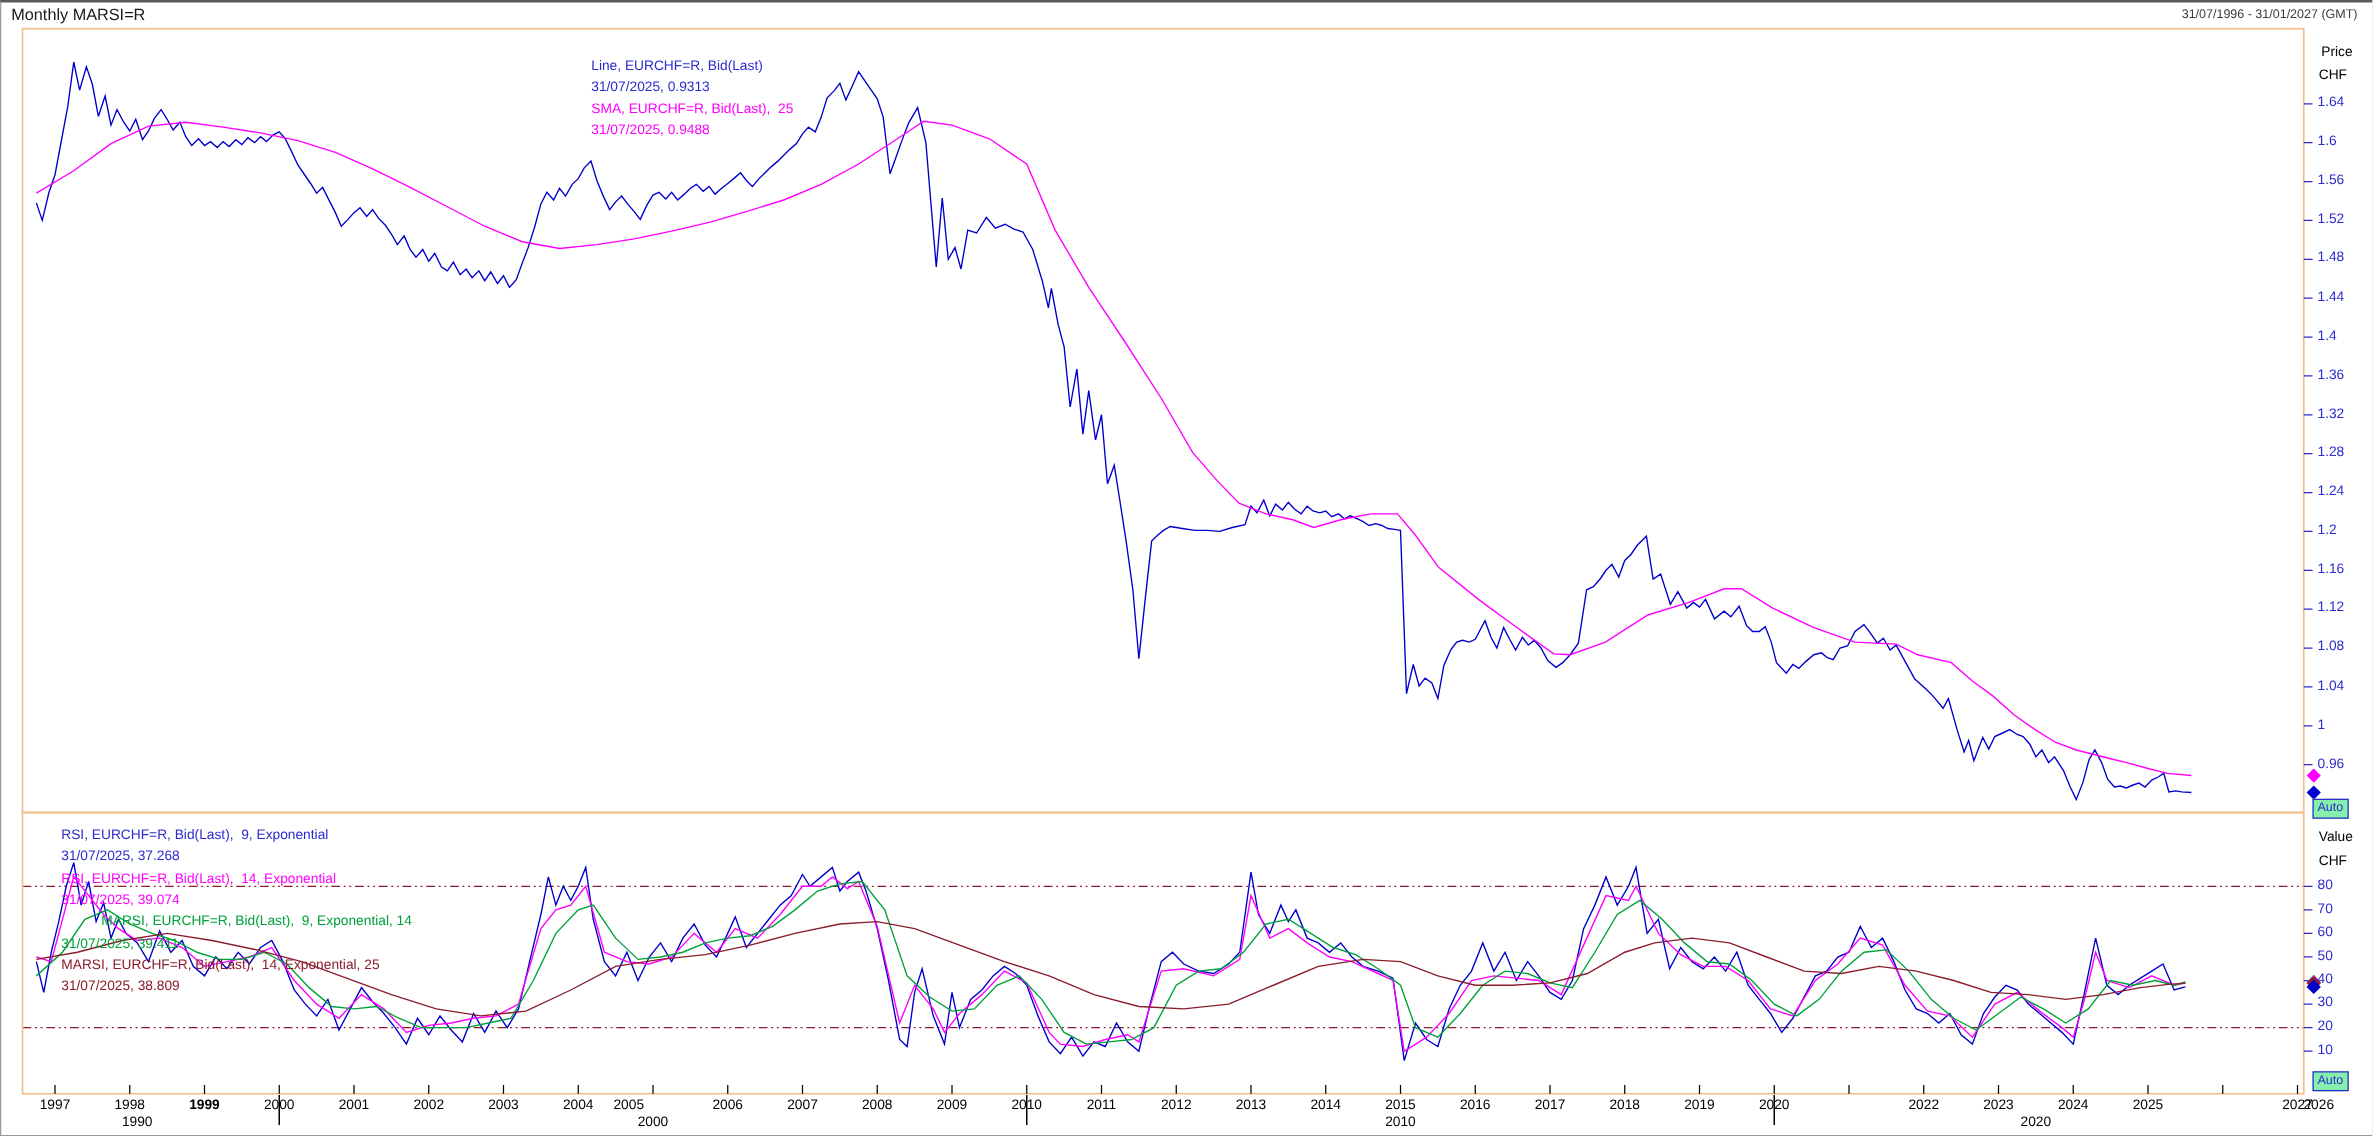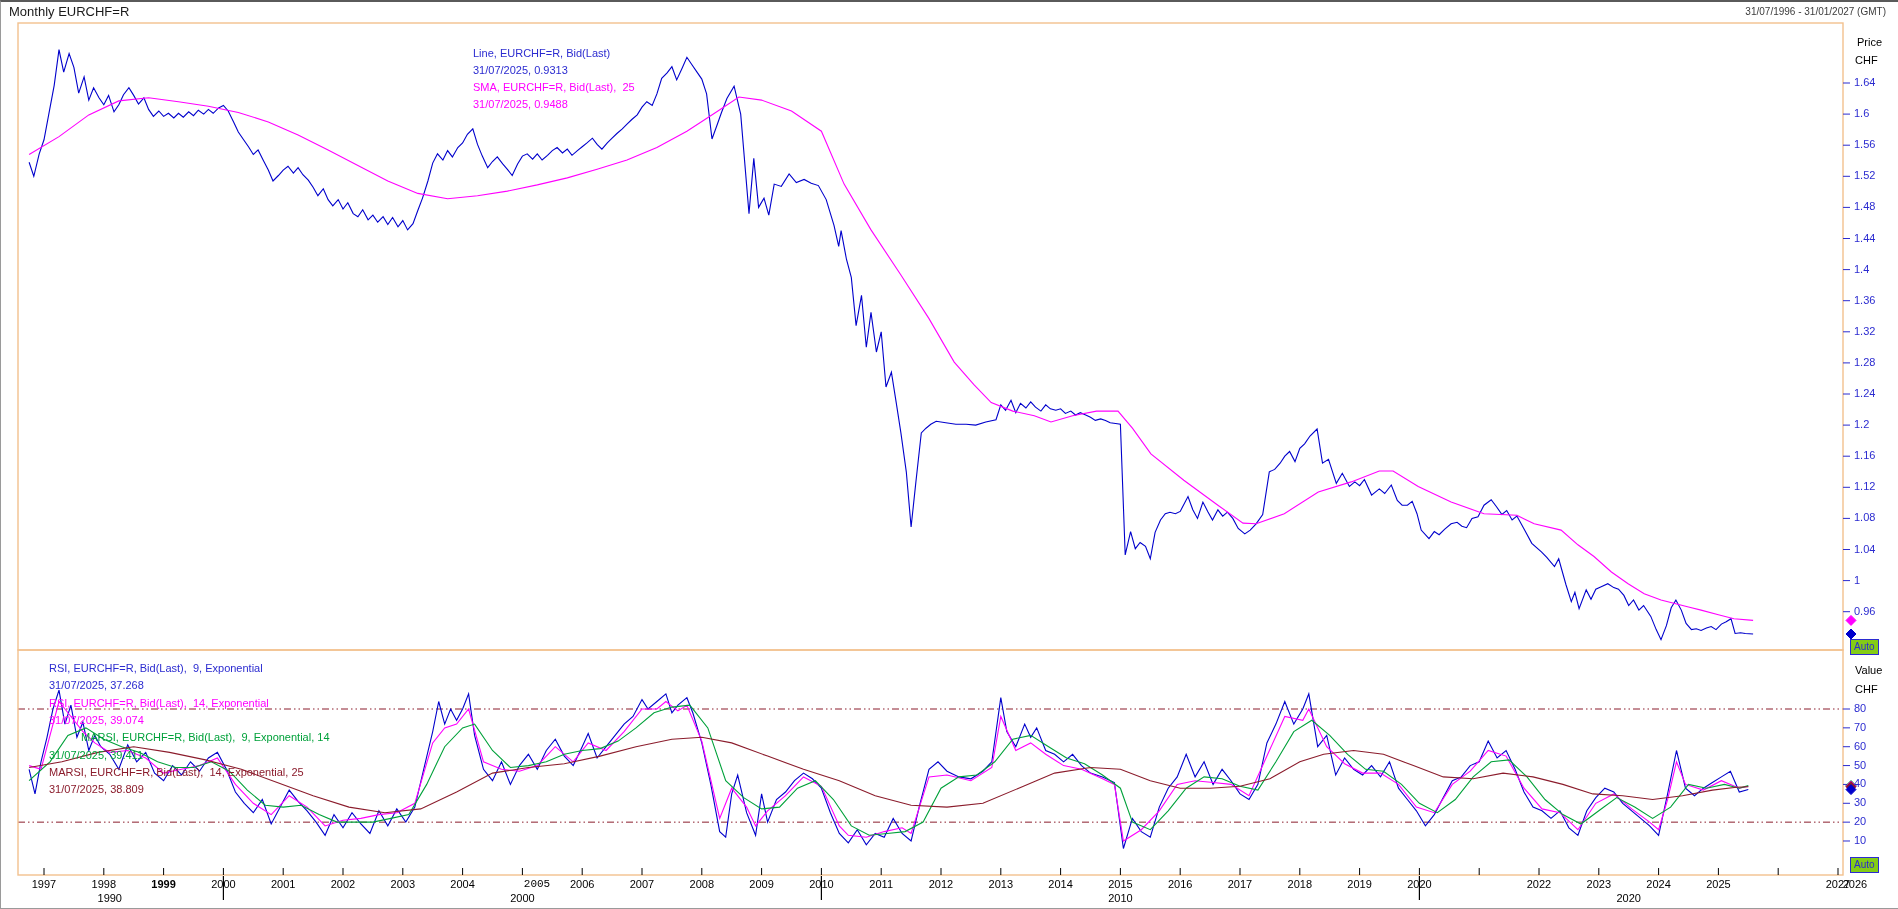--- a/index.html
+++ b/index.html
@@ -7,21 +7,21 @@
     font-family:"Liberation Sans",sans-serif;overflow:hidden;
     border-top:2px solid #5a5a5a;border-left:1px solid #9a9a9a;border-bottom:1px solid #9a9a9a;box-sizing:border-box;}
   #chart-svg{position:absolute;left:0;top:0;}
   .lbl{position:absolute;white-space:pre;line-height:1.15;}
   .title{font-size:13px;color:#1a1a1a;}
   .daterange{font-size:10px;color:#3c3c3c;}
   .legend-row{position:absolute;font-size:11px;white-space:pre;}
   .tick-lbl{position:absolute;font-size:11px;white-space:pre;}
   .year-lbl{position:absolute;font-size:11px;color:#000;text-align:center;width:44px;}
   .decade-lbl{position:absolute;font-size:11px;color:#000;text-align:center;width:44px;}
-  .auto-btn{position:absolute;font-size:10px;padding:0 3px 1px 3px;border:1px solid;line-height:13px;background:#84cc16;cursor:pointer;}
+  .auto-btn{position:absolute;font-size:10px;padding:0 3px 1px 3px;border:1px solid;line-height:13px;background:#86efac;cursor:pointer;}
 </style>
 </head>
 <body>
 
 <div id="screen">
   <svg id="chart-svg" width="1898" height="909" viewBox="0 0 1898 909">
       <defs>
         <clipPath id="clip-main">
           <rect x="17" y="21" width="1825" height="627"></rect>
         </clipPath>
@@ -100,21 +100,21 @@
       <line x1="1597.8" y1="866" x2="1597.8" y2="873" stroke="#000" stroke-width="1"></line>
       <line x1="1657.6" y1="866" x2="1657.6" y2="873" stroke="#000" stroke-width="1"></line>
       <line x1="1717.3999999999999" y1="866" x2="1717.3999999999999" y2="873" stroke="#000" stroke-width="1"></line>
       <line x1="1777.1999999999998" y1="866" x2="1777.1999999999998" y2="873" stroke="#000" stroke-width="1"></line>
       <line x1="1837" y1="866" x2="1837" y2="873" stroke="#000" stroke-width="1"></line>
       <line x1="222.39999999999998" y1="874" x2="222.39999999999998" y2="898" stroke="#000" stroke-width="1.2"></line>
       <line x1="820.4" y1="874" x2="820.4" y2="898" stroke="#000" stroke-width="1.2"></line>
       <line x1="1418.3999999999999" y1="874" x2="1418.3999999999999" y2="898" stroke="#000" stroke-width="1.2"></line>
     </svg>
 
-  <div class="lbl title" style="left:8px;top:3px;">Monthly EURCHF=R</div>
+  <div class="lbl title" style="left:8px;top:3px;">Monthly MARSI=R</div>
   <div class="lbl daterange" style="right:12px;top:4px;">31/07/1996 - 31/01/2027 (GMT)</div>
 
   <div class="tick-lbl" style="left:1856px;top:34px;">Price</div>
   <div class="tick-lbl" style="left:1854px;top:52px;">CHF</div>
   <div class="tick-lbl" style="left:1854px;top:662px;">Value</div>
   <div class="tick-lbl" style="left:1854px;top:681px;">CHF</div>
 
   <div id="main-legend">
       <div class="legend-row" style="left: 472px; top: 45px; color: rgb(43, 43, 208);">Line, EURCHF=R, Bid(Last)</div>
       <div class="legend-row" style="left: 472px; top: 62px; color: rgb(43, 43, 208);">31/07/2025, 0.9313</div>
@@ -160,21 +160,21 @@
       <div class="tick-lbl" style="left: 1853px; top: 813.142px; color: rgb(43, 43, 208);">20</div>
       <div class="tick-lbl" style="left: 1853px; top: 831.999px; color: rgb(43, 43, 208);">10</div>
       <div class="year-lbl" style="left: 21px; top: 876px; color: rgb(0, 0, 0);">1997</div>
       <div class="year-lbl" style="left: 80.8px; top: 876px; color: rgb(0, 0, 0);">1998</div>
       <div class="year-lbl" style="left: 140.6px; top: 876px; color: rgb(0, 0, 0); font-weight: bold;">1999</div>
       <div class="year-lbl" style="left: 200.4px; top: 876px; color: rgb(0, 0, 0);">2000</div>
       <div class="year-lbl" style="left: 260.2px; top: 876px; color: rgb(0, 0, 0);">2001</div>
       <div class="year-lbl" style="left: 320px; top: 876px; color: rgb(0, 0, 0);">2002</div>
       <div class="year-lbl" style="left: 379.8px; top: 876px; color: rgb(0, 0, 0);">2003</div>
       <div class="year-lbl" style="left: 439.6px; top: 876px; color: rgb(0, 0, 0);">2004</div>
-      <div class="year-lbl" style="left: 514px; top: 876px; color: rgb(0, 0, 0); font-family: Liberation Mono, monospace;">2005</div>
+      <div class="year-lbl" style="left: 480px; top: 876px; color: rgb(0, 0, 0);">2005</div>
       <div class="year-lbl" style="left: 559.2px; top: 876px; color: rgb(0, 0, 0);">2006</div>
       <div class="year-lbl" style="left: 619px; top: 876px; color: rgb(0, 0, 0);">2007</div>
       <div class="year-lbl" style="left: 678.8px; top: 876px; color: rgb(0, 0, 0);">2008</div>
       <div class="year-lbl" style="left: 738.6px; top: 876px; color: rgb(0, 0, 0);">2009</div>
       <div class="year-lbl" style="left: 798.4px; top: 876px; color: rgb(0, 0, 0);">2010</div>
       <div class="year-lbl" style="left: 858.2px; top: 876px; color: rgb(0, 0, 0);">2011</div>
       <div class="year-lbl" style="left: 918px; top: 876px; color: rgb(0, 0, 0);">2012</div>
       <div class="year-lbl" style="left: 977.8px; top: 876px; color: rgb(0, 0, 0);">2013</div>
       <div class="year-lbl" style="left: 1037.6px; top: 876px; color: rgb(0, 0, 0);">2014</div>
       <div class="year-lbl" style="left: 1097.4px; top: 876px; color: rgb(0, 0, 0);">2015</div>

